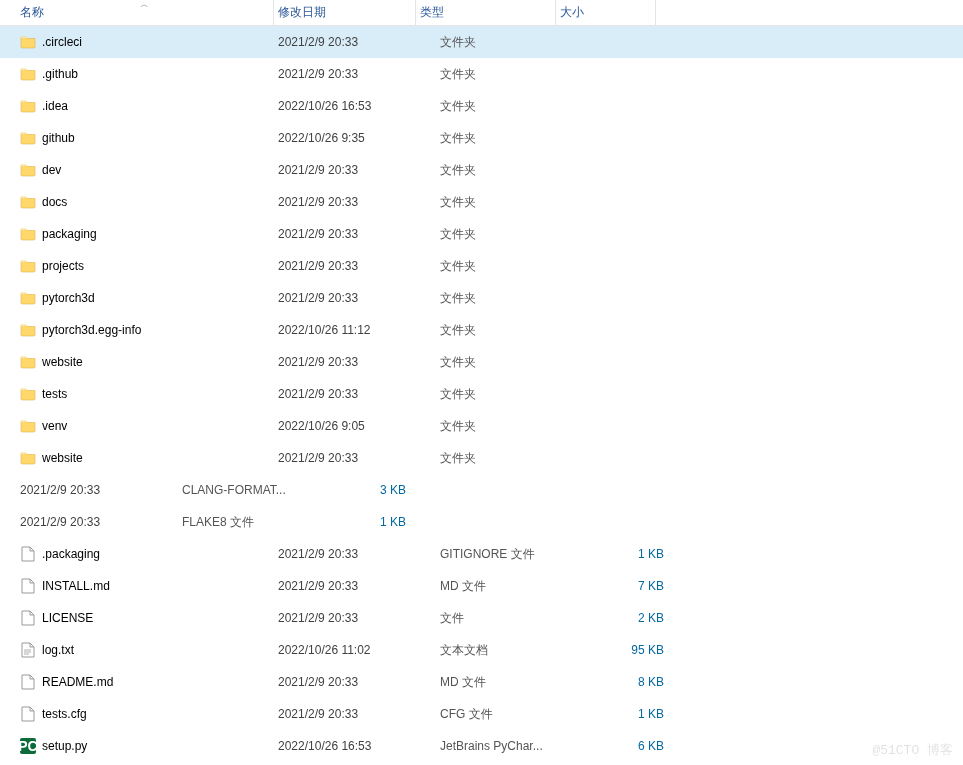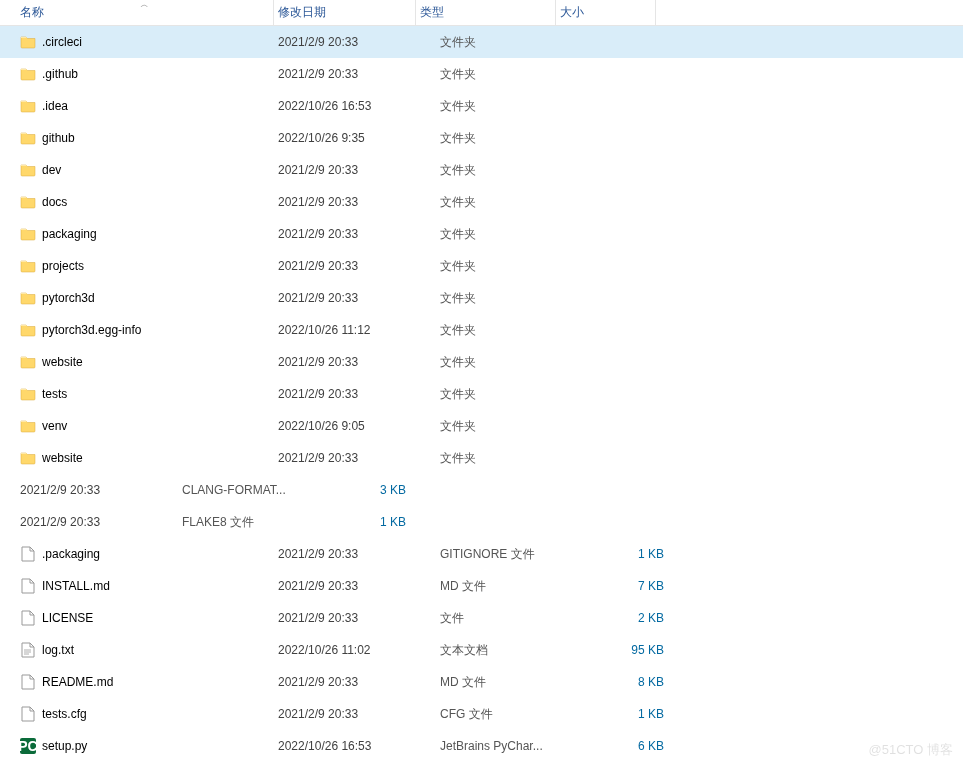--- a/index.html
+++ b/index.html
@@ -69,20 +69,21 @@
   justify-content: center;
   border-radius: 2px;
 }
 .watermark {
   position: absolute;
   right: 10px;
   bottom: 6px;
   color: rgba(0,0,0,0.12);
   font-size: 13px;
   pointer-events: none;
+  font-family: Liberation Mono, monospace;
 }
 </style>
 </head>
 <body>
 
 <div class="file-list">
   <div class="header-row">
     <div class="header-cell col-name col-name-wrap">
       <span class="sort-indicator">︿</span>
       <span>名称</span>

